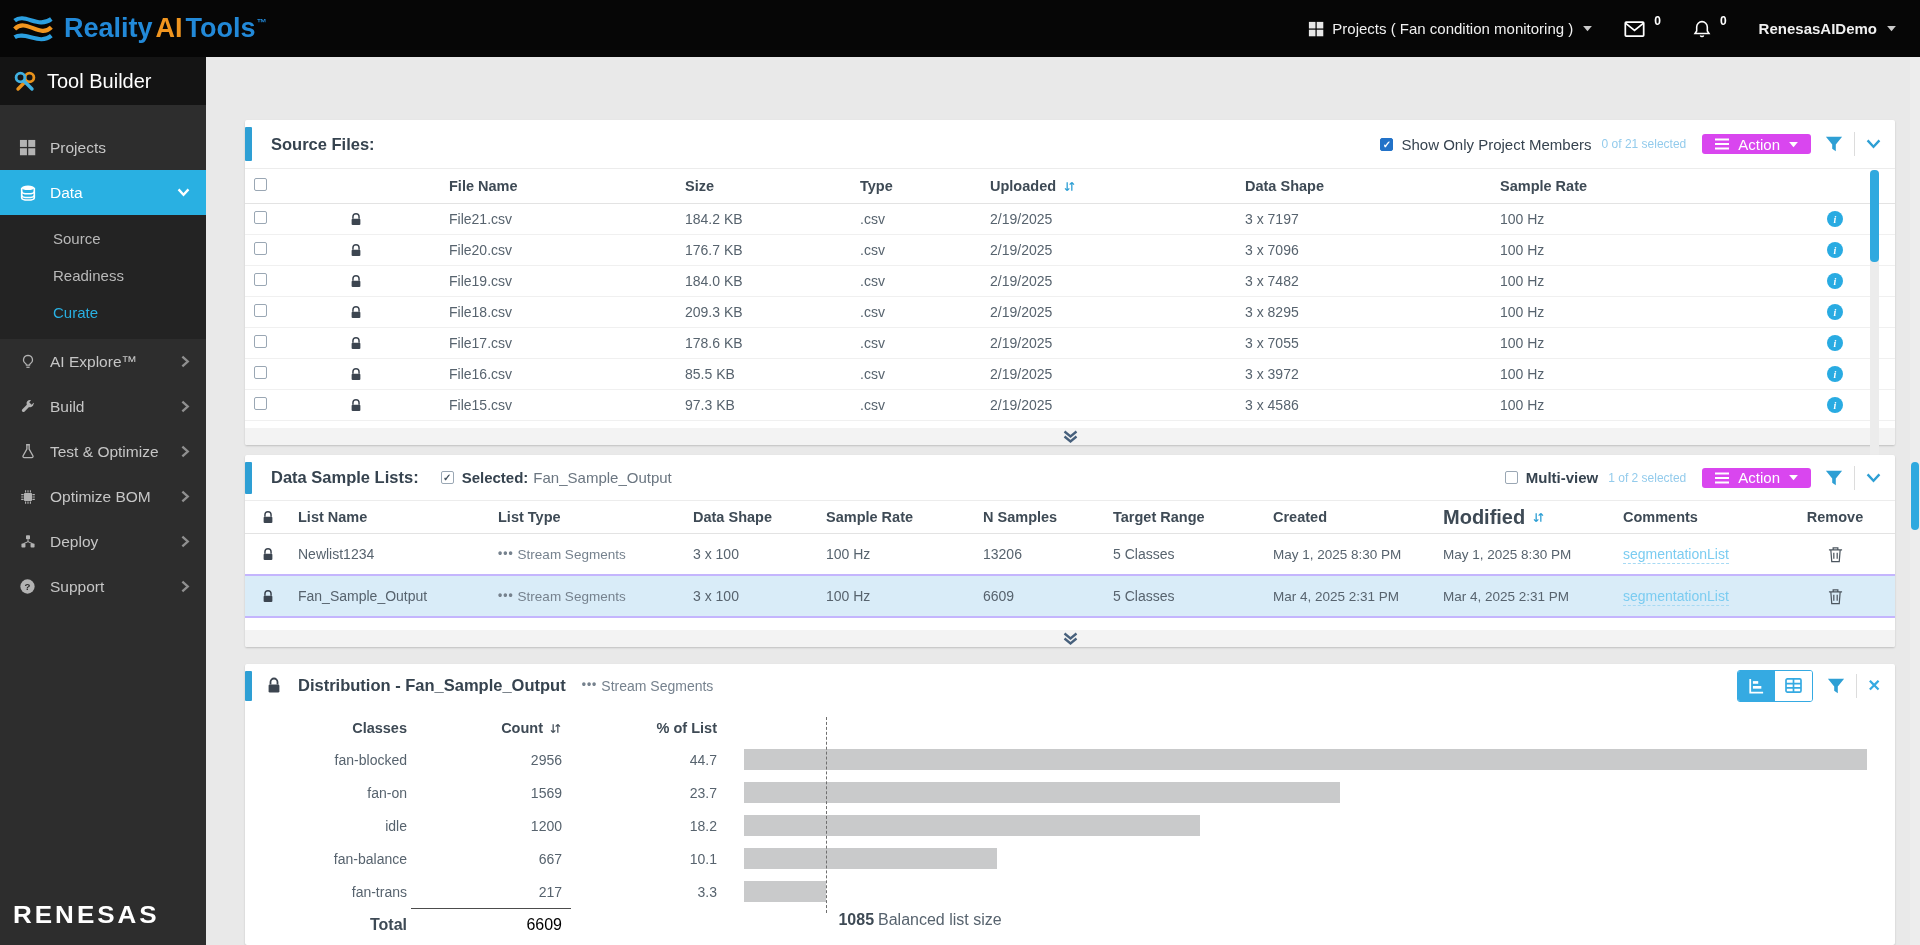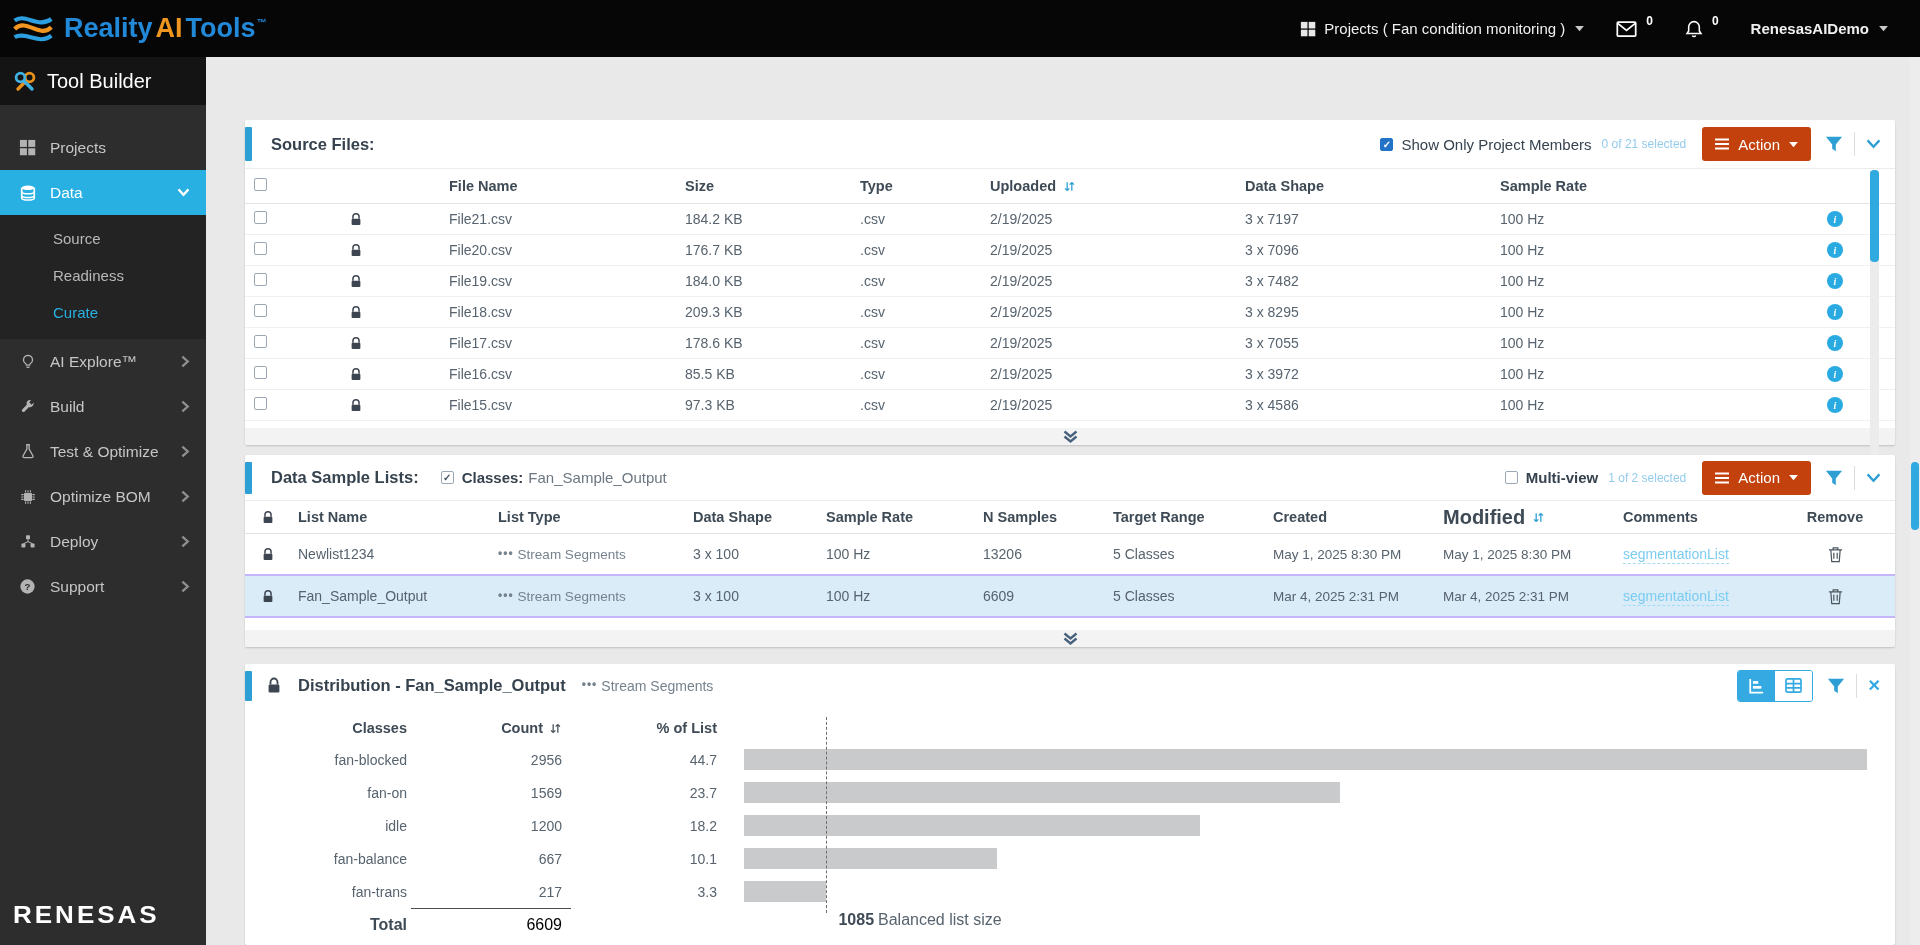--- a/index.html
+++ b/index.html
@@ -1,20 +1,20 @@
 <!DOCTYPE html>
 <html><head>
 <meta charset="utf-8">
 <style>
 *{box-sizing:border-box;margin:0;padding:0}
 html,body{width:1920px;height:945px;overflow:hidden;background:#e9e9e9;font-family:"Liberation Sans",sans-serif}
 svg{display:block}
 
 
-.navbar{position:absolute;left:0;top:0;width:1920px;height:57px;background:#060606;display:flex;align-items:center;padding:0 32px 0 12px;z-index:9}
+.navbar{position:absolute;left:0;top:0;width:1920px;height:57px;background:#060606;display:flex;align-items:center;padding:0 24px 0 12px;z-index:9}
 .brand{display:flex;align-items:center;gap:10px;cursor:pointer}
 .brand-text{font-size:27px;font-weight:bold;white-space:nowrap}
 .brand-reality,.brand-tools{color:#2289d8}
 .brand-ai{color:#f0951f;margin:0 3px}
 .brand-tm{color:#2289d8;font-size:10px;position:relative;top:-11px;margin-left:1px}
 .nav-right{margin-left:auto;display:flex;align-items:center;gap:32px;color:#f0f0f0;font-size:15px}
 .nav-item{display:flex;align-items:center;gap:8px;cursor:pointer}
 .badge-sup{font-size:12px;font-weight:bold;position:relative;top:-8px;margin-left:1px;color:#fff}
 .user-name{font-weight:bold}
 .caret-ic{color:#c9c9c9;margin-left:2px}
@@ -33,21 +33,21 @@
 .sb-subitem.active{color:#29b0e2}
 .sb-brand{position:absolute;left:13px;bottom:14px;color:#fff;font-size:26px;font-weight:bold;letter-spacing:3px;transform:scaleY(.9);cursor:pointer}
 
 
 .panel{position:absolute;left:245px;width:1650px;background:#fff;border-radius:2px;box-shadow:0 1px 2px rgba(0,0,0,.18)}
 .p-head{display:flex;align-items:center;padding-right:14px}
 .accent{width:7px;border-radius:1px;background:#2e9fd4;margin-right:19px}
 .p-title{font-size:16.5px;font-weight:bold;color:#36434f;white-space:nowrap}
 .head-right{margin-left:auto;display:flex;align-items:center}
 .sel-summary{font-size:12px;color:#93cbec;margin:0 16px 0 10px;white-space:nowrap}
-.action-btn{height:34px;background:#c2410c;color:#fff;border:none;border-radius:3px;padding:0 13px;font-size:15px;display:flex;align-items:center;gap:9px;cursor:pointer;font-family:inherit}
+.action-btn{height:20px;background:#d946ef;color:#fff;border:none;border-radius:3px;padding:0 13px;font-size:15px;display:flex;align-items:center;gap:9px;cursor:pointer;font-family:inherit}
 .blue-ic{color:#2e9fd4;display:flex;cursor:pointer;margin-left:14px}
 .vdiv{width:1px;height:24px;background:#dcdcdc;margin:0 11px}
 .expand-strip{height:17px;background:#f3f3f3;display:flex;align-items:center;justify-content:center;color:#47607c;cursor:pointer;border-radius:0 0 2px 2px}
 .cb{width:13px;height:13px;border:1px solid #9aa7b4;border-radius:2px;background:#fff;display:inline-flex;align-items:center;justify-content:center;cursor:pointer;flex:none}
 .cb-blue{background:#2272c8;border-color:#2272c8}
 .cb-blue::after{content:"✓";color:#fff;font-size:10px;font-weight:bold}
 .cb-dark::after{content:"✓";color:#42505c;font-size:10px;font-weight:bold}
 .cb-label{font-size:15px;color:#36434f;margin-left:8px;white-space:nowrap}
 
 
@@ -541,21 +541,21 @@
   <div class="src-scroll">
       <div class="src-thumb"></div>
     </div>
 </section>
 
 <section class="panel" id="panel-lists" style="top:455px">
   <div class="p-head" style="height:45px">
     <div class="accent" style="height:32px"></div>
     <div class="p-title">Data Sample Lists:</div>
     <span class="cb cb-dark" style="margin-left:22px"></span>
-    <span class="cb-label" style="font-weight:bold">Classes:</span>
+    <span class="cb-label" style="font-weight:bold">Selected:</span>
     <span class="cb-label" style="color:#6b7681;margin-left:5px">Fan_Sample_Output</span>
     <div class="head-right">
       <span class="cb"></span>
       <span class="cb-label" style="font-weight:bold">Multi-view</span>
       <span class="sel-summary">1 of 2 selected</span>
       <button class="action-btn">
         <span>
             <svg width="14" height="12" viewBox="0 0 14 12">
               <path d="M0 1.5h14M0 6h14M0 10.5h14" stroke="#fff" stroke-width="2"></path>
             </svg>

